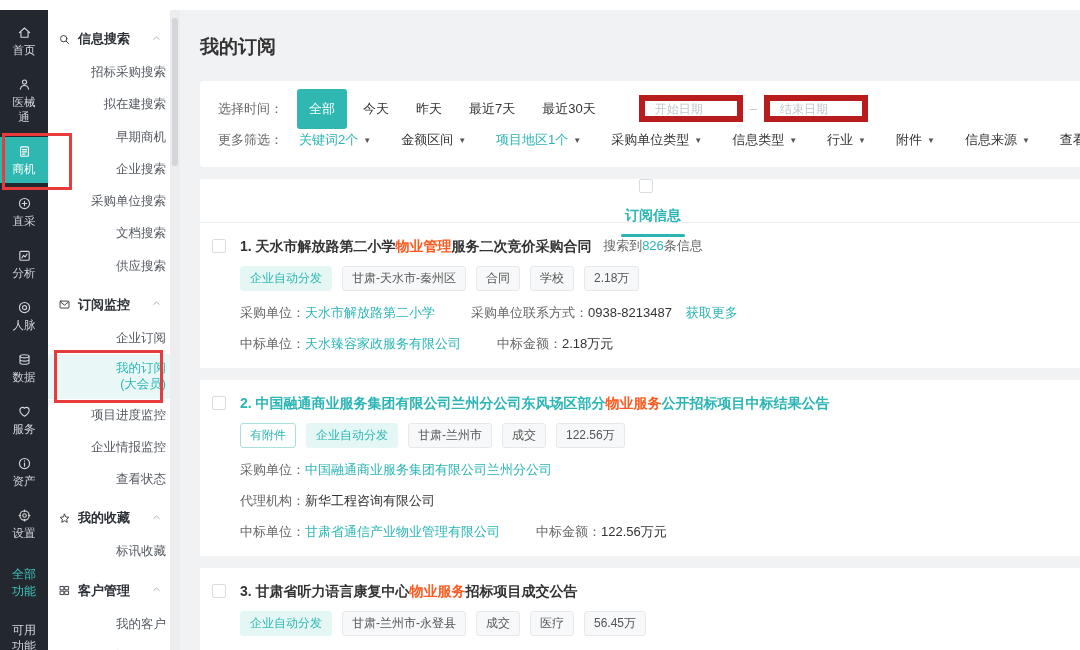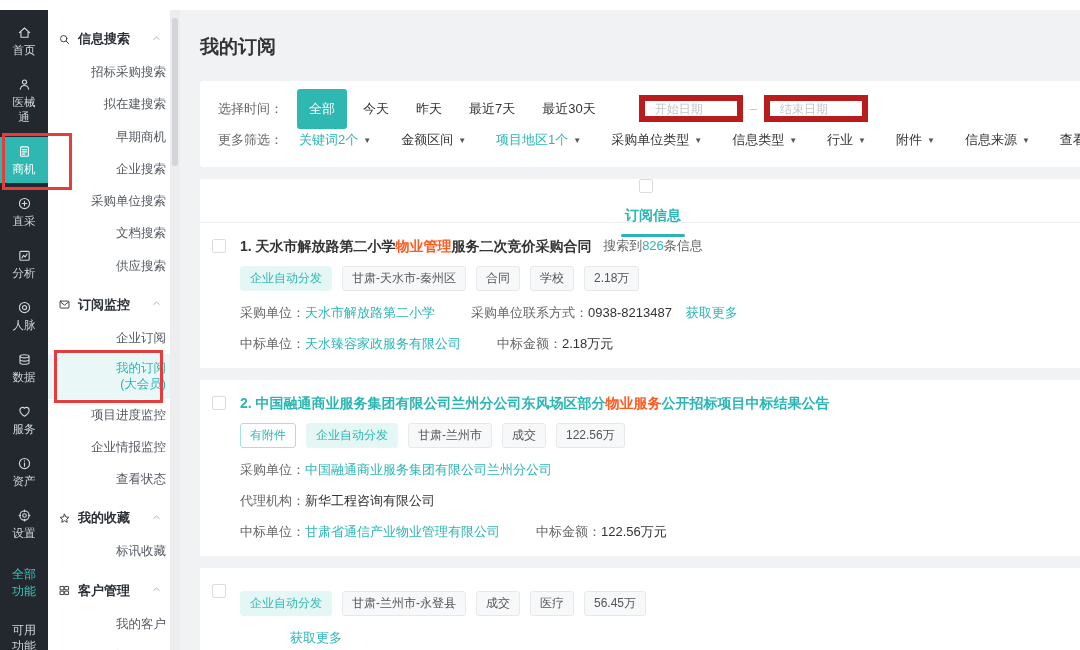--- a/index.html
+++ b/index.html
@@ -405,20 +405,21 @@
               <span class="pair"><span class="d-label">中标单位：</span><span class="d-value link">甘肃省通信产业物业管理有限公司</span></span>
               <span class="pair"><span class="d-label">中标金额：</span><span class="d-value">122.56万元</span></span>
             </div>
           </div>
         </div>
       </div>
       <div class="list-block">
         <div class="list-item">
           <span class="checkbox"></span>
           <div class="item-content">
+            <div class="item-title"><span class="">3. 甘肃省听力语言康复中心</span><span class="hl">物业服务</span><span class="">招标项目成交公告</span></div>
             <div class="tags-row">
               <span class="tag teal">企业自动分发</span>
               <span class="tag gray">甘肃-兰州市-永登县</span>
               <span class="tag gray">成交</span>
               <span class="tag gray">医疗</span>
               <span class="tag gray">56.45万</span>
             </div>
             <div class="detail-row">
               <span class="pair"></span>
               <span class="pair"></span>

